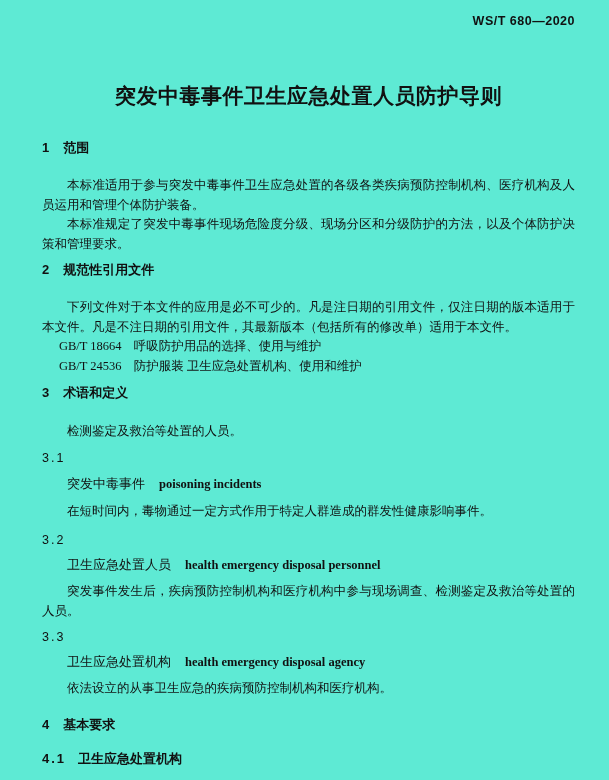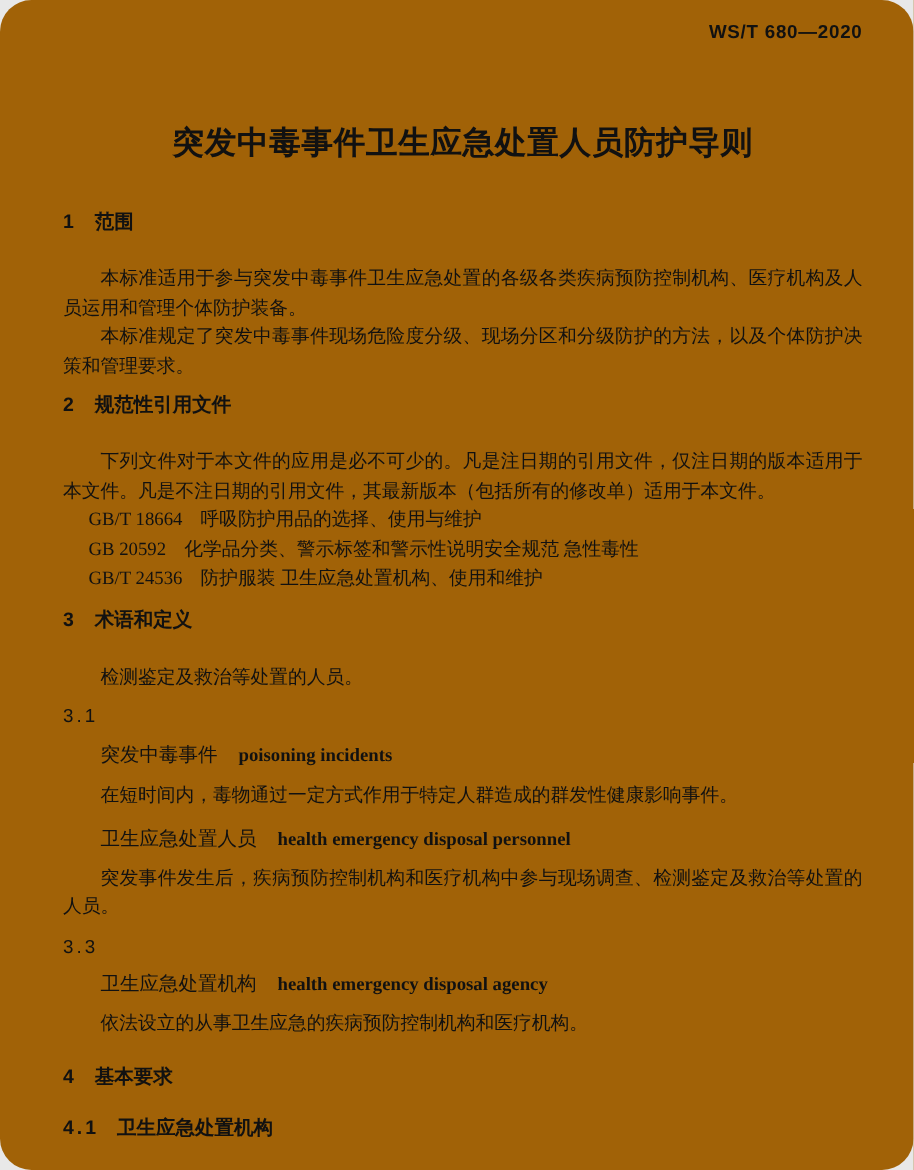--- a/index.html
+++ b/index.html
@@ -1,29 +1,28 @@
 <!DOCTYPE html>
 <html lang="zh"><head>
 <meta charset="utf-8">
 <style>
   html, body { margin: 0; padding: 0; background: #e8e8e8; }
   .page {
     position: relative;
     width: 609px;
     height: 780px;
     margin: 0 auto;
-    background: #a16207;
+    background: #5eead4;
     color: #111111;
     font-family: "Liberation Serif", "DejaVu Serif", serif;
     font-size: 12.5px;
     line-height: 19.5px;
     box-sizing: border-box;
     padding: 0 34px 0 42px;
     overflow: hidden;
-    border-radius: 21px;
   }
   .doc-header {
     padding-top: 14px;
     text-align: right;
     font-family: "Liberation Sans", "DejaVu Sans", sans-serif;
     font-size: 12.5px;
     line-height: 14px;
     letter-spacing: 0.5px;
     font-weight: 600;
   }
@@ -115,41 +114,39 @@
 
   <div class="clause-h h1-c2">
     <span class="num">2</span><span>规范性引用文件</span>
   </div>
   <p class="para intro-c2">下列文件对于本文件的应用是必不可少的。凡是注日期的引用文件，仅注日期的版本适用于本文件。凡是不注日期的引用文件，其最新版本（包括所有的修改单）适用于本文件。</p>
   <div class="refs">
     <p class="ref">
       <span class="ref-code">GB/T 18664</span><span>呼吸防护用品的选择、使用与维护</span>
     </p>
     <p class="ref">
-      <span class="ref-code">GB 20592</span><span>化学品分类、警示标签和警示性说明安全规范 急性毒性</span>
-    </p>
-    <p class="ref">
       <span class="ref-code">GB/T 24536</span><span>防护服装 卫生应急处置机构、使用和维护</span>
     </p>
   </div>
 
   <div class="clause-h h1-c3">
     <span class="num">3</span><span>术语和定义</span>
   </div>
   <p class="para intro-c3">检测鉴定及救治等处置的人员。</p>
 
   <div class="term-entry">
     <div class="term-num tn-1">3.1</div>
     <div class="term-title">
       <span class="term-zh">突发中毒事件</span><span class="term-en">poisoning incidents</span>
     </div>
     <p class="term-def">在短时间内，毒物通过一定方式作用于特定人群造成的群发性健康影响事件。</p>
   </div>
 
   <div class="term-entry">
+    <div class="term-num tn-2">3.2</div>
     <div class="term-title tt-2">
       <span class="term-zh">卫生应急处置人员</span><span class="term-en">health emergency disposal personnel</span>
     </div>
     <p class="term-def td-2">突发事件发生后，疾病预防控制机构和医疗机构中参与现场调查、检测鉴定及救治等处置的人员。</p>
   </div>
 
   <div class="term-entry">
     <div class="term-num tn-3">3.3</div>
     <div class="term-title tt-3">
       <span class="term-zh">卫生应急处置机构</span><span class="term-en">health emergency disposal agency</span>

